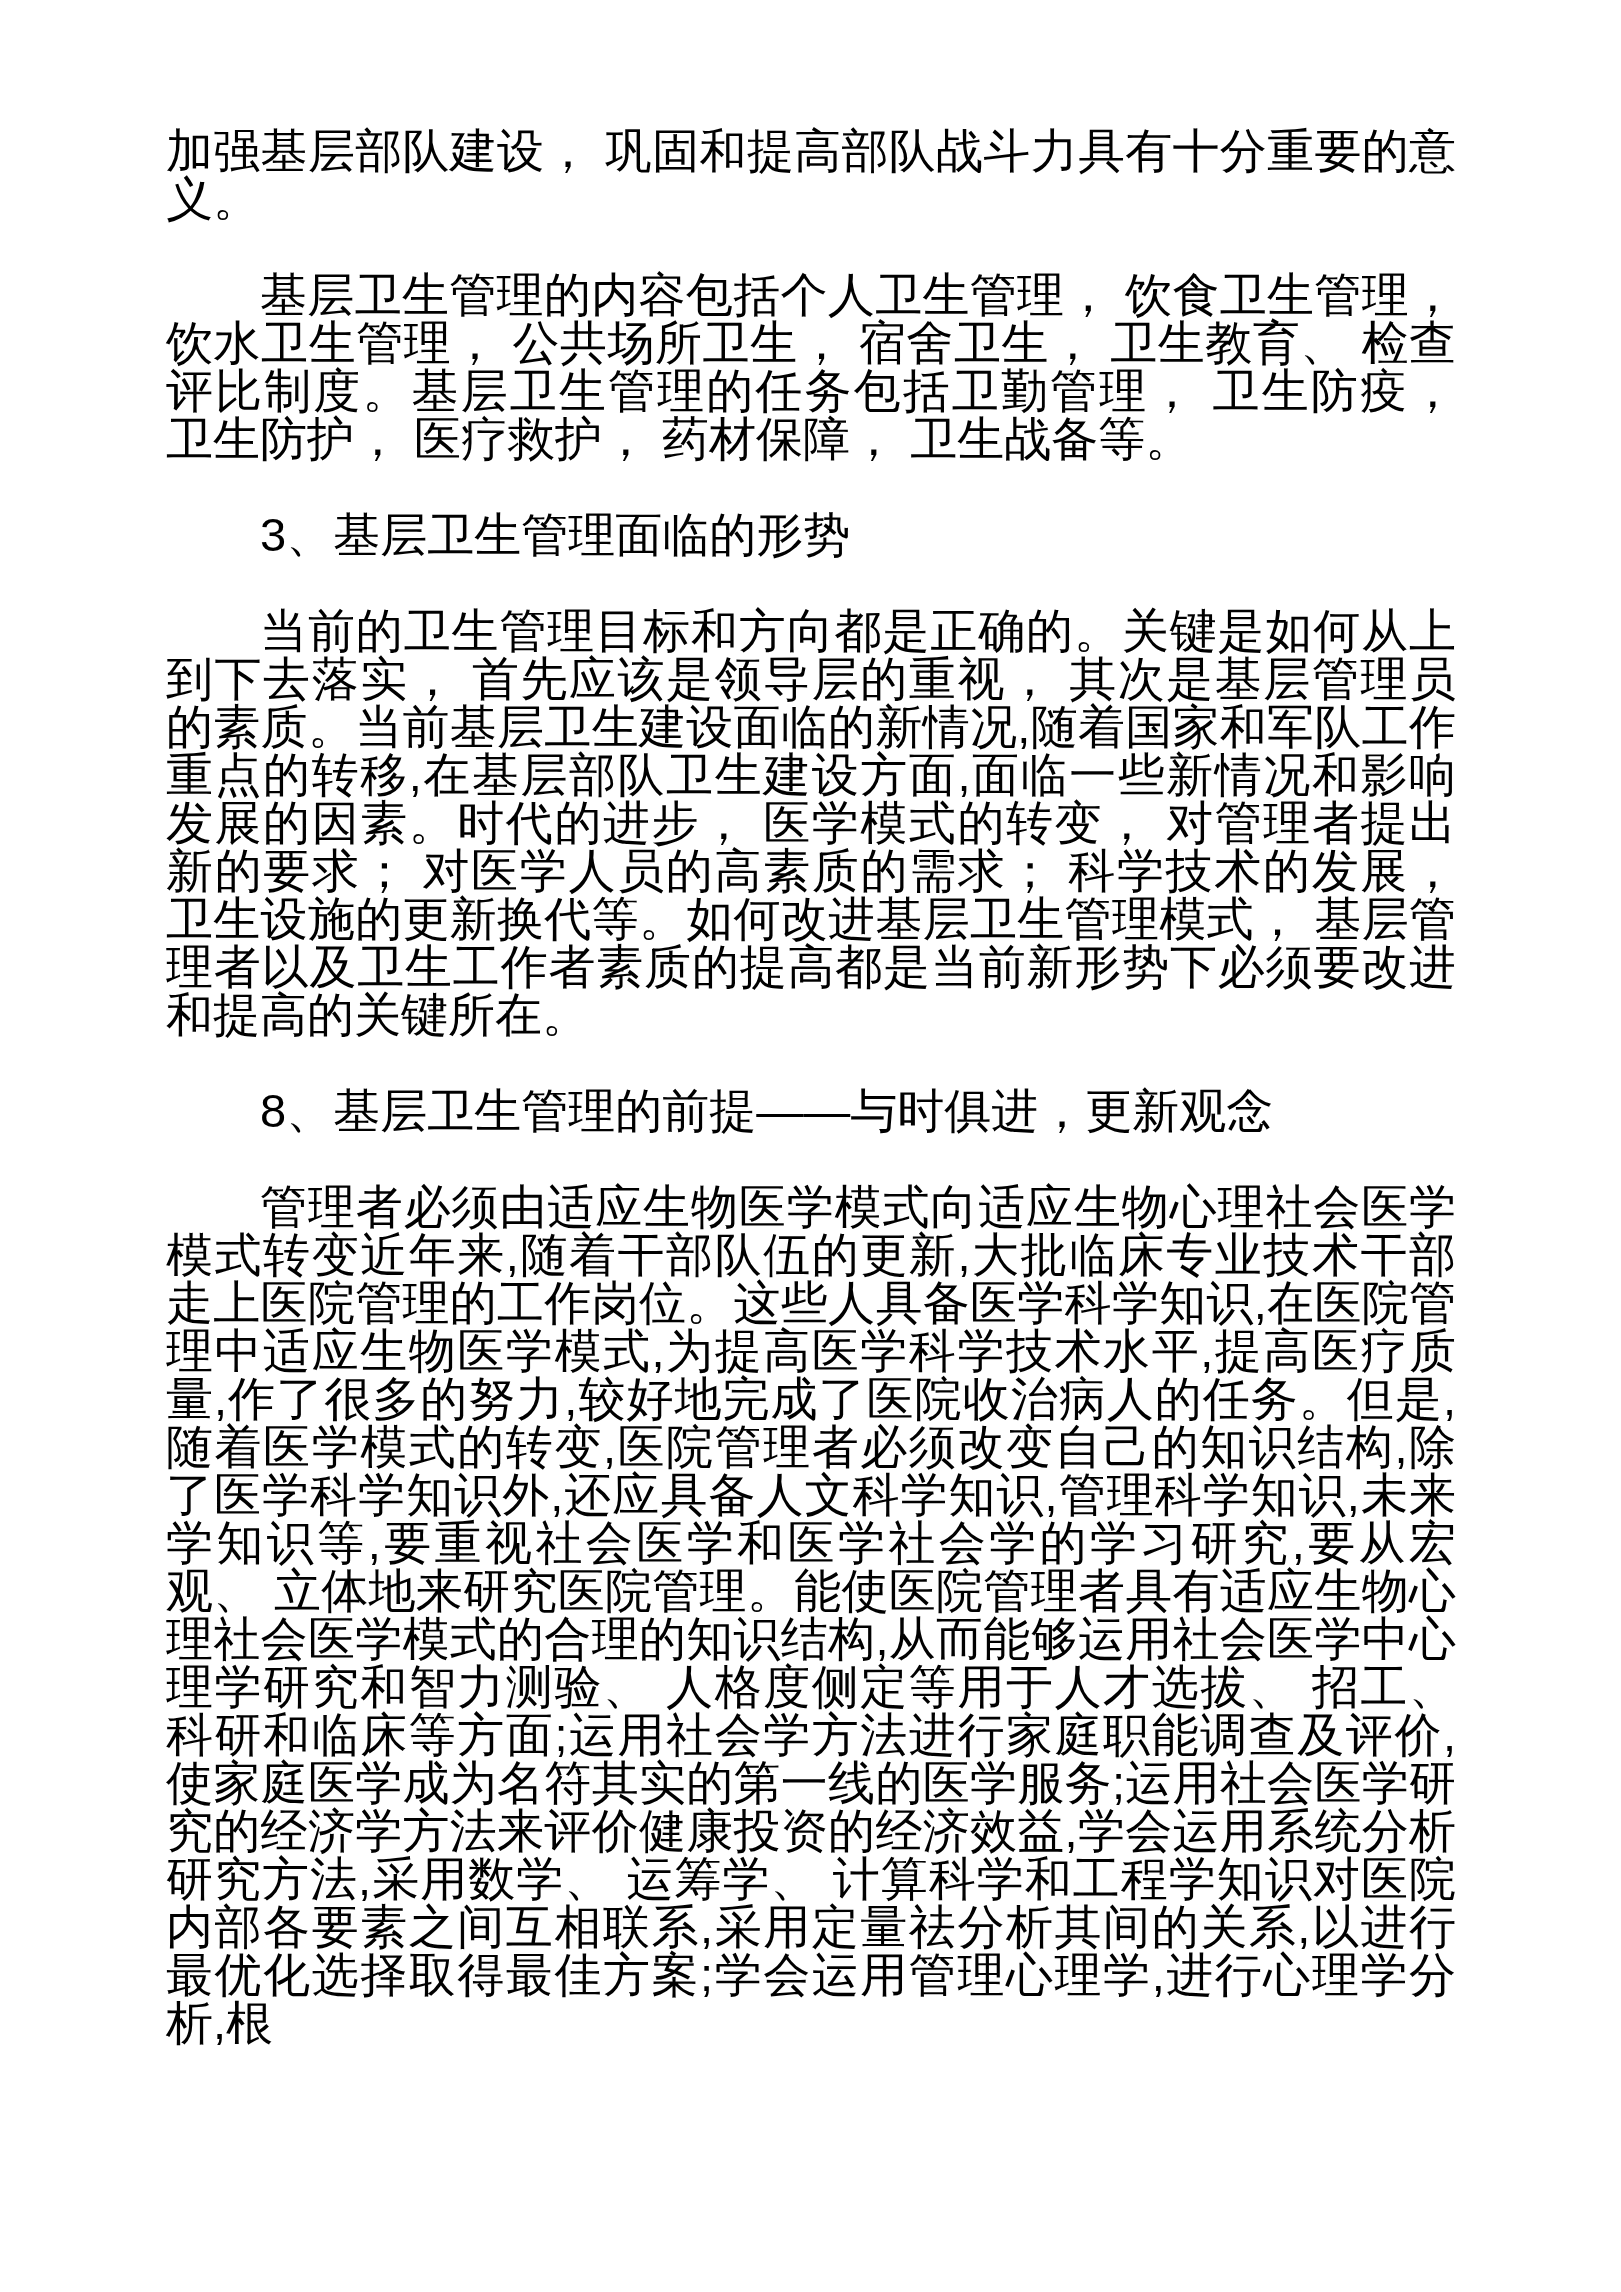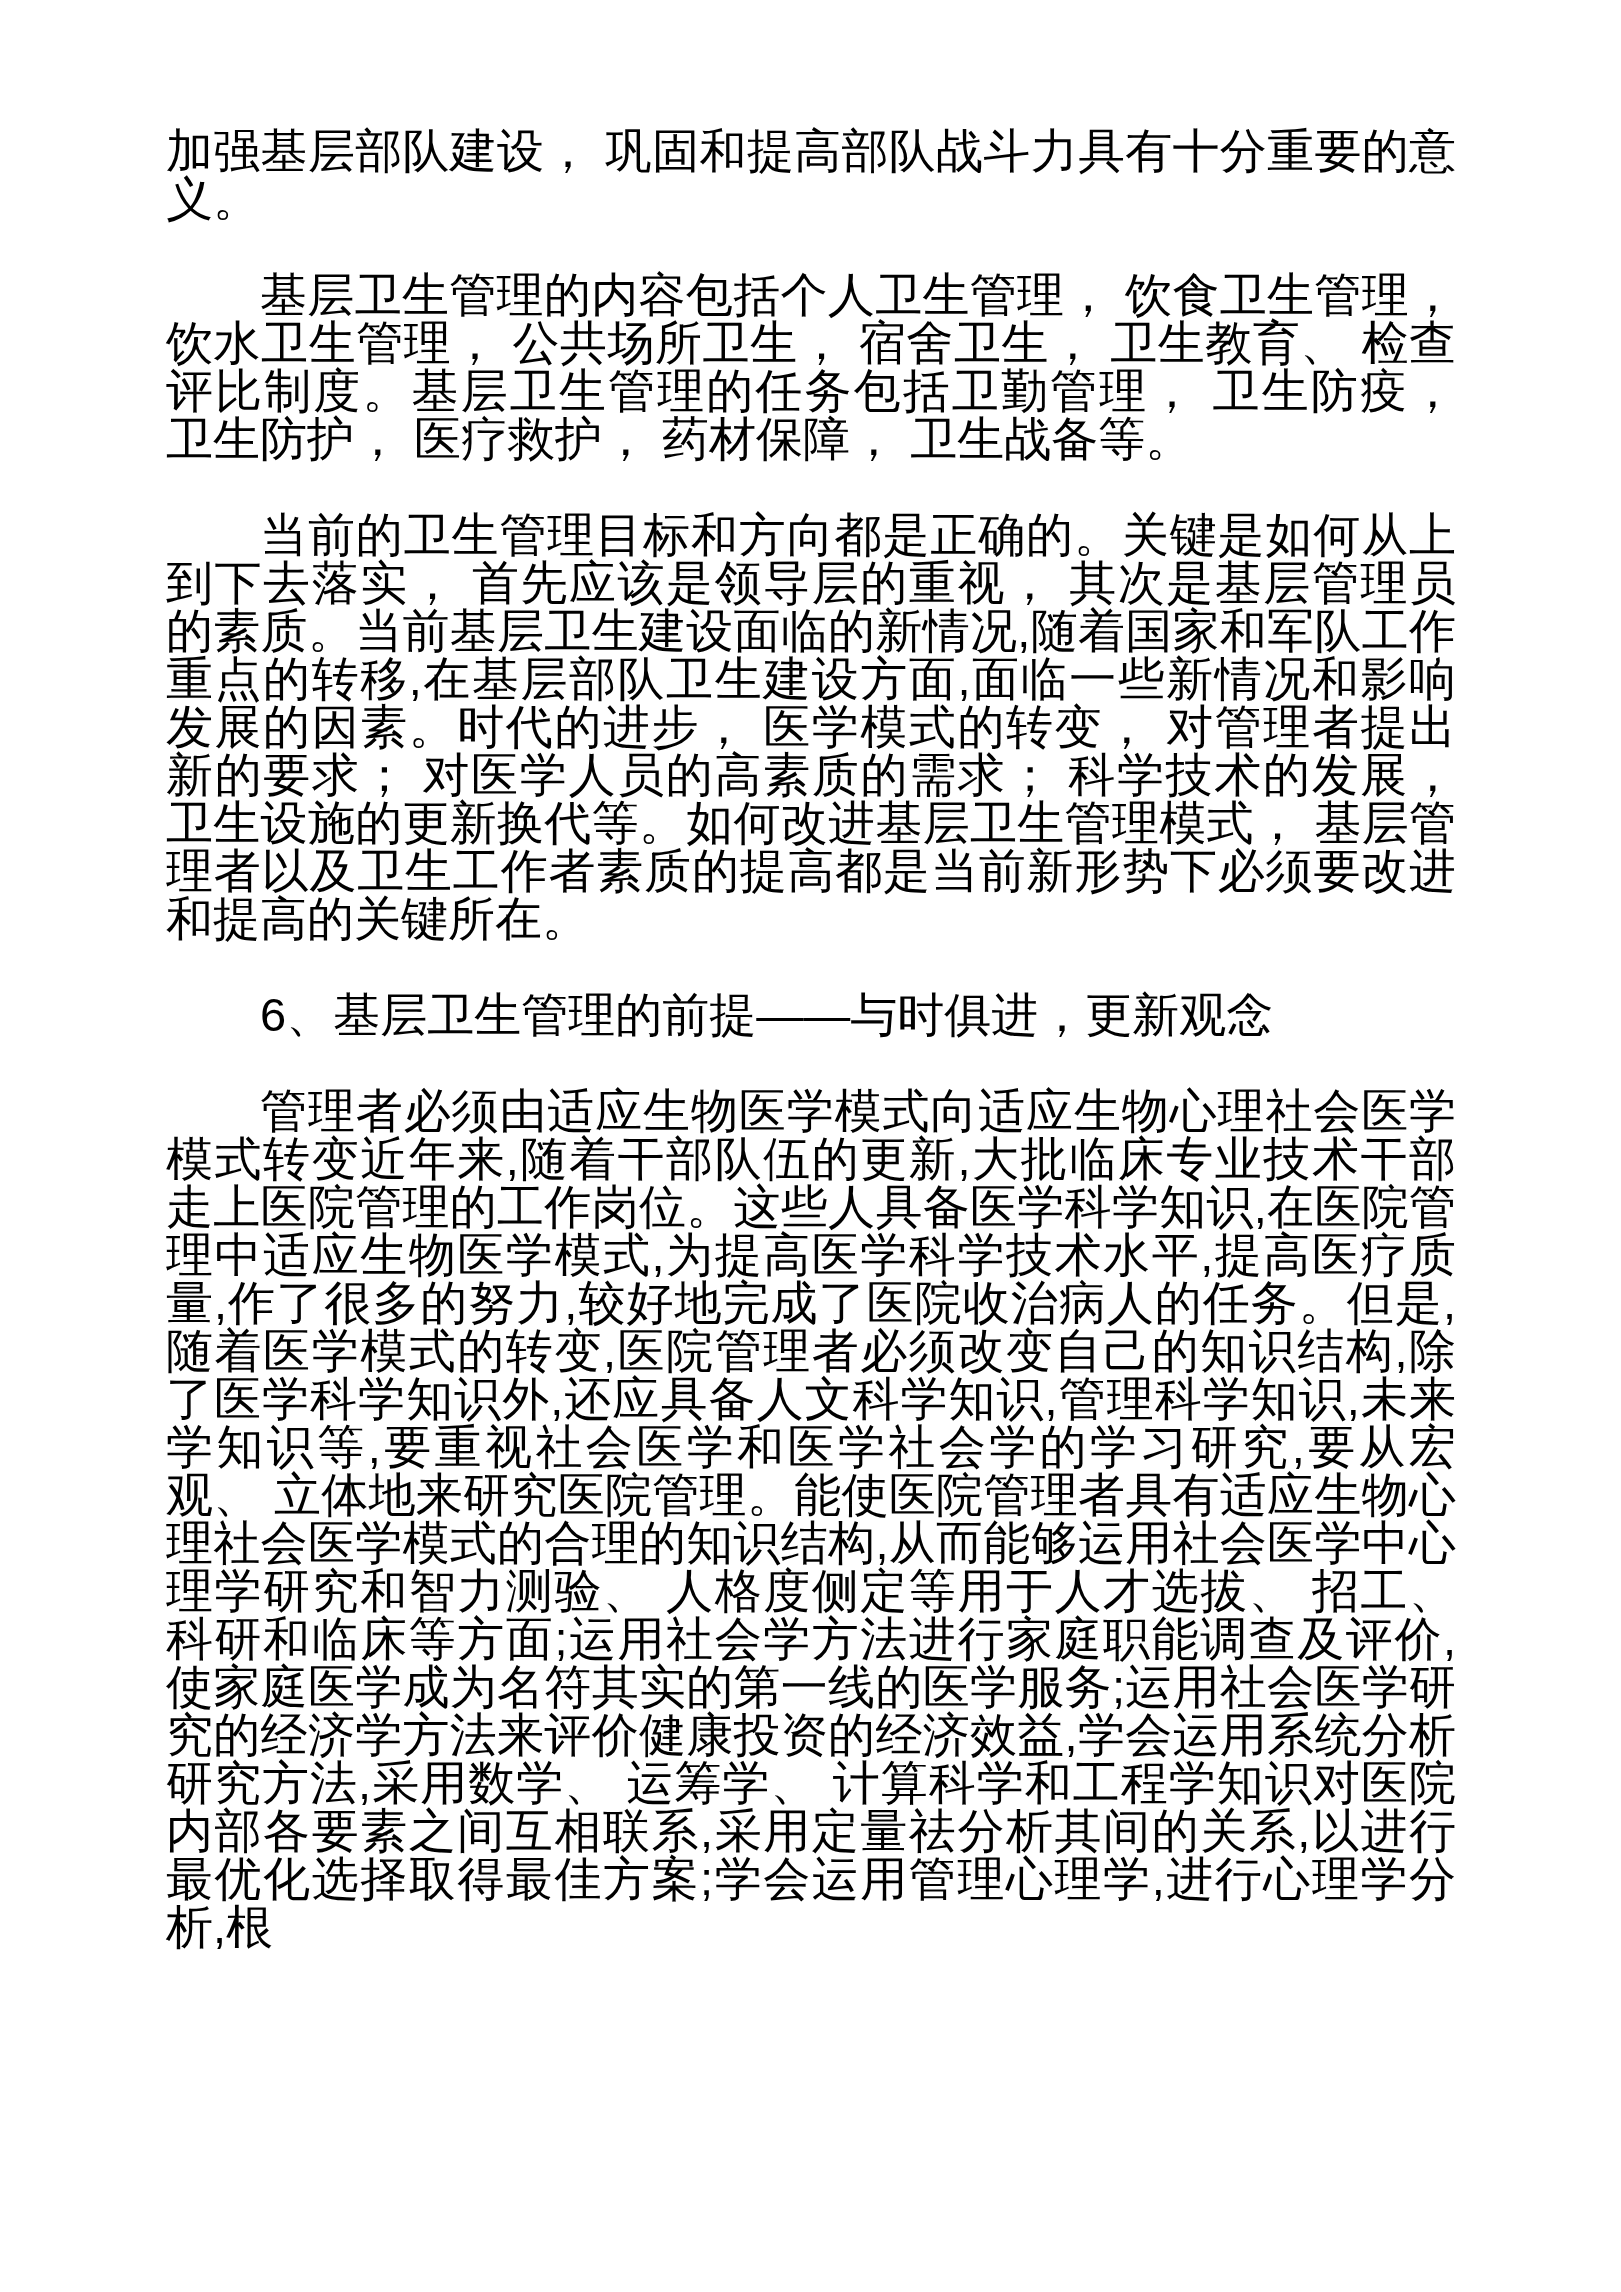--- a/index.html
+++ b/index.html
@@ -36,17 +36,18 @@
       text-indent: 2em;
       margin-top: 48px;
     }
   </style>
 </head>
 <body>
 
 <div class="page">
   <p class="para">加强基层部队建设， 巩固和提高部队战斗力具有十分重要的意义。</p>
   <p class="para indent">基层卫生管理的内容包括个人卫生管理， 饮食卫生管理， 饮水卫生管理， 公共场所卫生， 宿舍卫生， 卫生教育、 检查评比制度。基层卫生管理的任务包括卫勤管理， 卫生防疫， 卫生防护， 医疗救护， 药材保障， 卫生战备等。</p>
+  <p class="para indent">3、基层卫生管理面临的形势</p>
   <p class="para indent">当前的卫生管理目标和方向都是正确的。关键是如何从上到下去落实， 首先应该是领导层的重视， 其次是基层管理员的素质。当前基层卫生建设面临的新情况,随着国家和军队工作重点的转移,在基层部队卫生建设方面,面临一些新情况和影响发展的因素。时代的进步， 医学模式的转变， 对管理者提出新的要求； 对医学人员的高素质的需求； 科学技术的发展， 卫生设施的更新换代等。如何改进基层卫生管理模式， 基层管理者以及卫生工作者素质的提高都是当前新形势下必须要改进和提高的关键所在。</p>
-  <p class="para indent">6、基层卫生管理的前提——与时俱进，更新观念</p>
+  <p class="para indent">8、基层卫生管理的前提——与时俱进，更新观念</p>
   <p class="para indent">管理者必须由适应生物医学模式向适应生物心理社会医学模式转变近年来,随着干部队伍的更新,大批临床专业技术干部走上医院管理的工作岗位。这些人具备医学科学知识,在医院管理中适应生物医学模式,为提高医学科学技术水平,提高医疗质量,作了很多的努力,较好地完成了医院收治病人的任务。但是,随着医学模式的转变,医院管理者必须改变自己的知识结构,除了医学科学知识外,还应具备人文科学知识,管理科学知识,未来学知识等,要重视社会医学和医学社会学的学习研究,要从宏观、 立体地来研究医院管理。能使医院管理者具有适应生物心理社会医学模式的合理的知识结构,从而能够运用社会医学中心理学研究和智力测验、 人格度侧定等用于人才选拔、 招工、 科研和临床等方面;运用社会学方法进行家庭职能调查及评价,使家庭医学成为名符其实的第一线的医学服务;运用社会医学研究的经济学方法来评价健康投资的经济效益,学会运用系统分析研究方法,采用数学、 运筹学、 计算科学和工程学知识对医院内部各要素之间互相联系,采用定量祛分析其间的关系,以进行最优化选择取得最佳方案;学会运用管理心理学,进行心理学分析,根</p>
 </div>
 
 
 </body></html>

